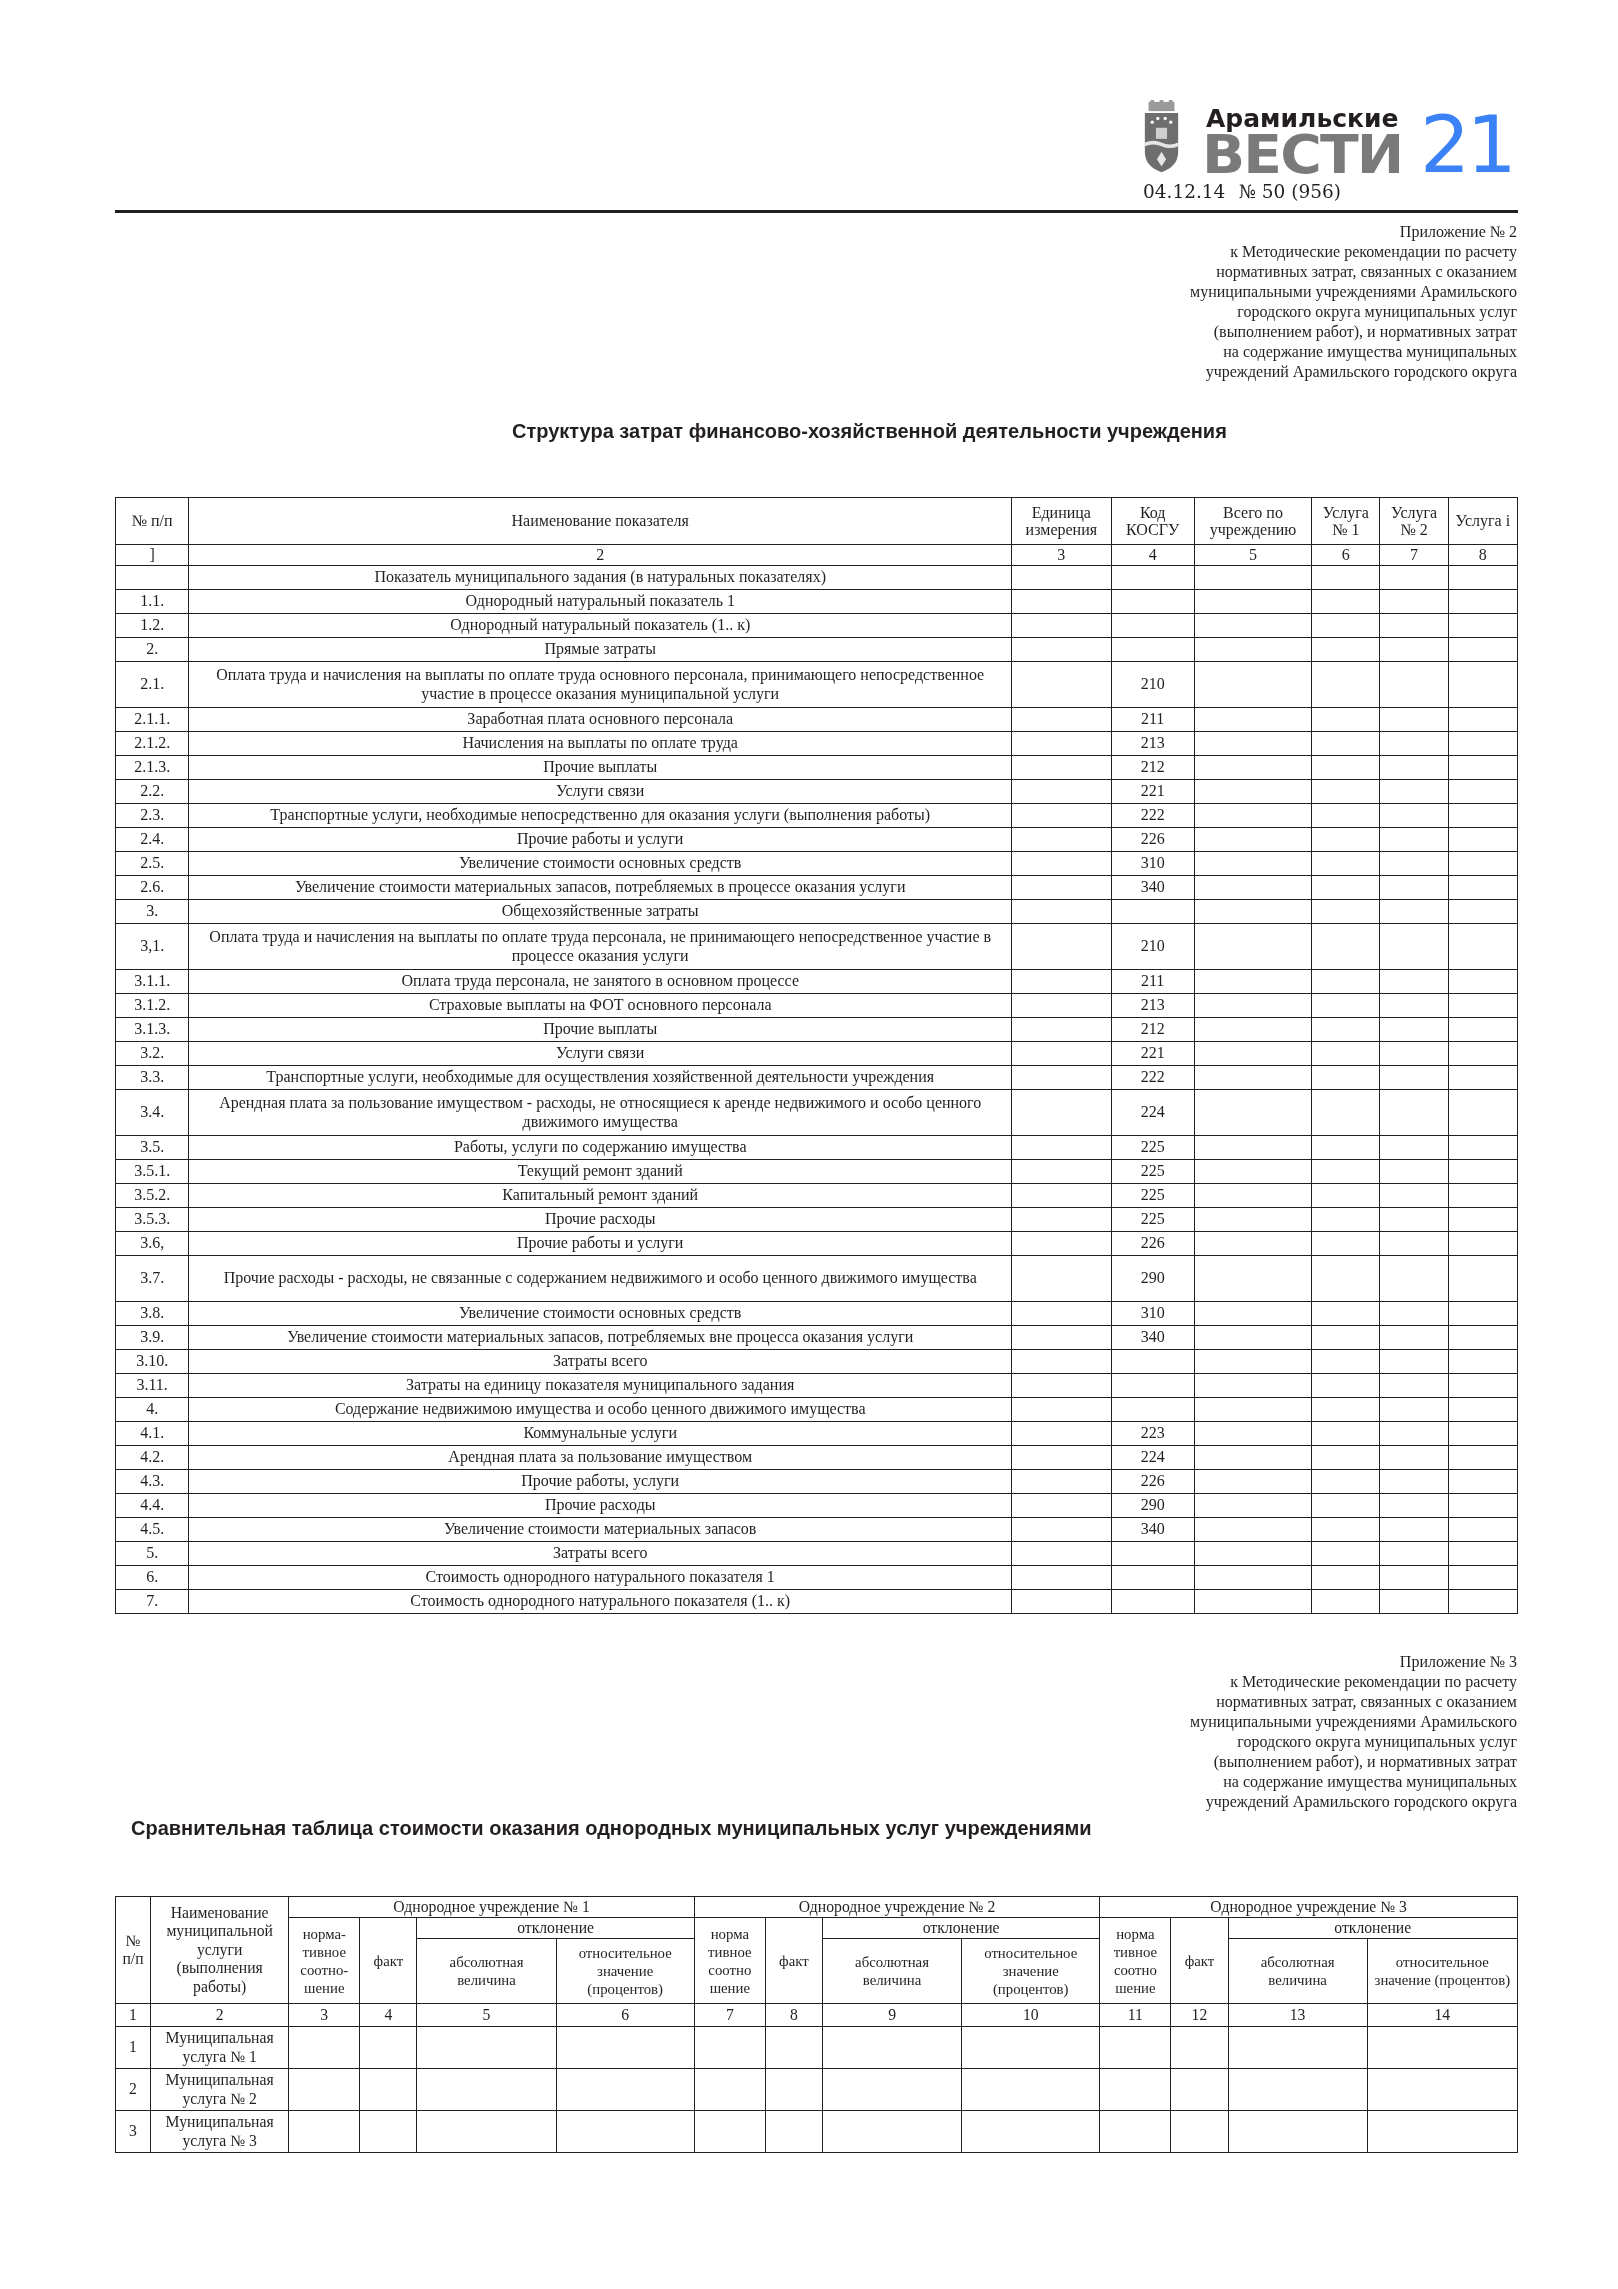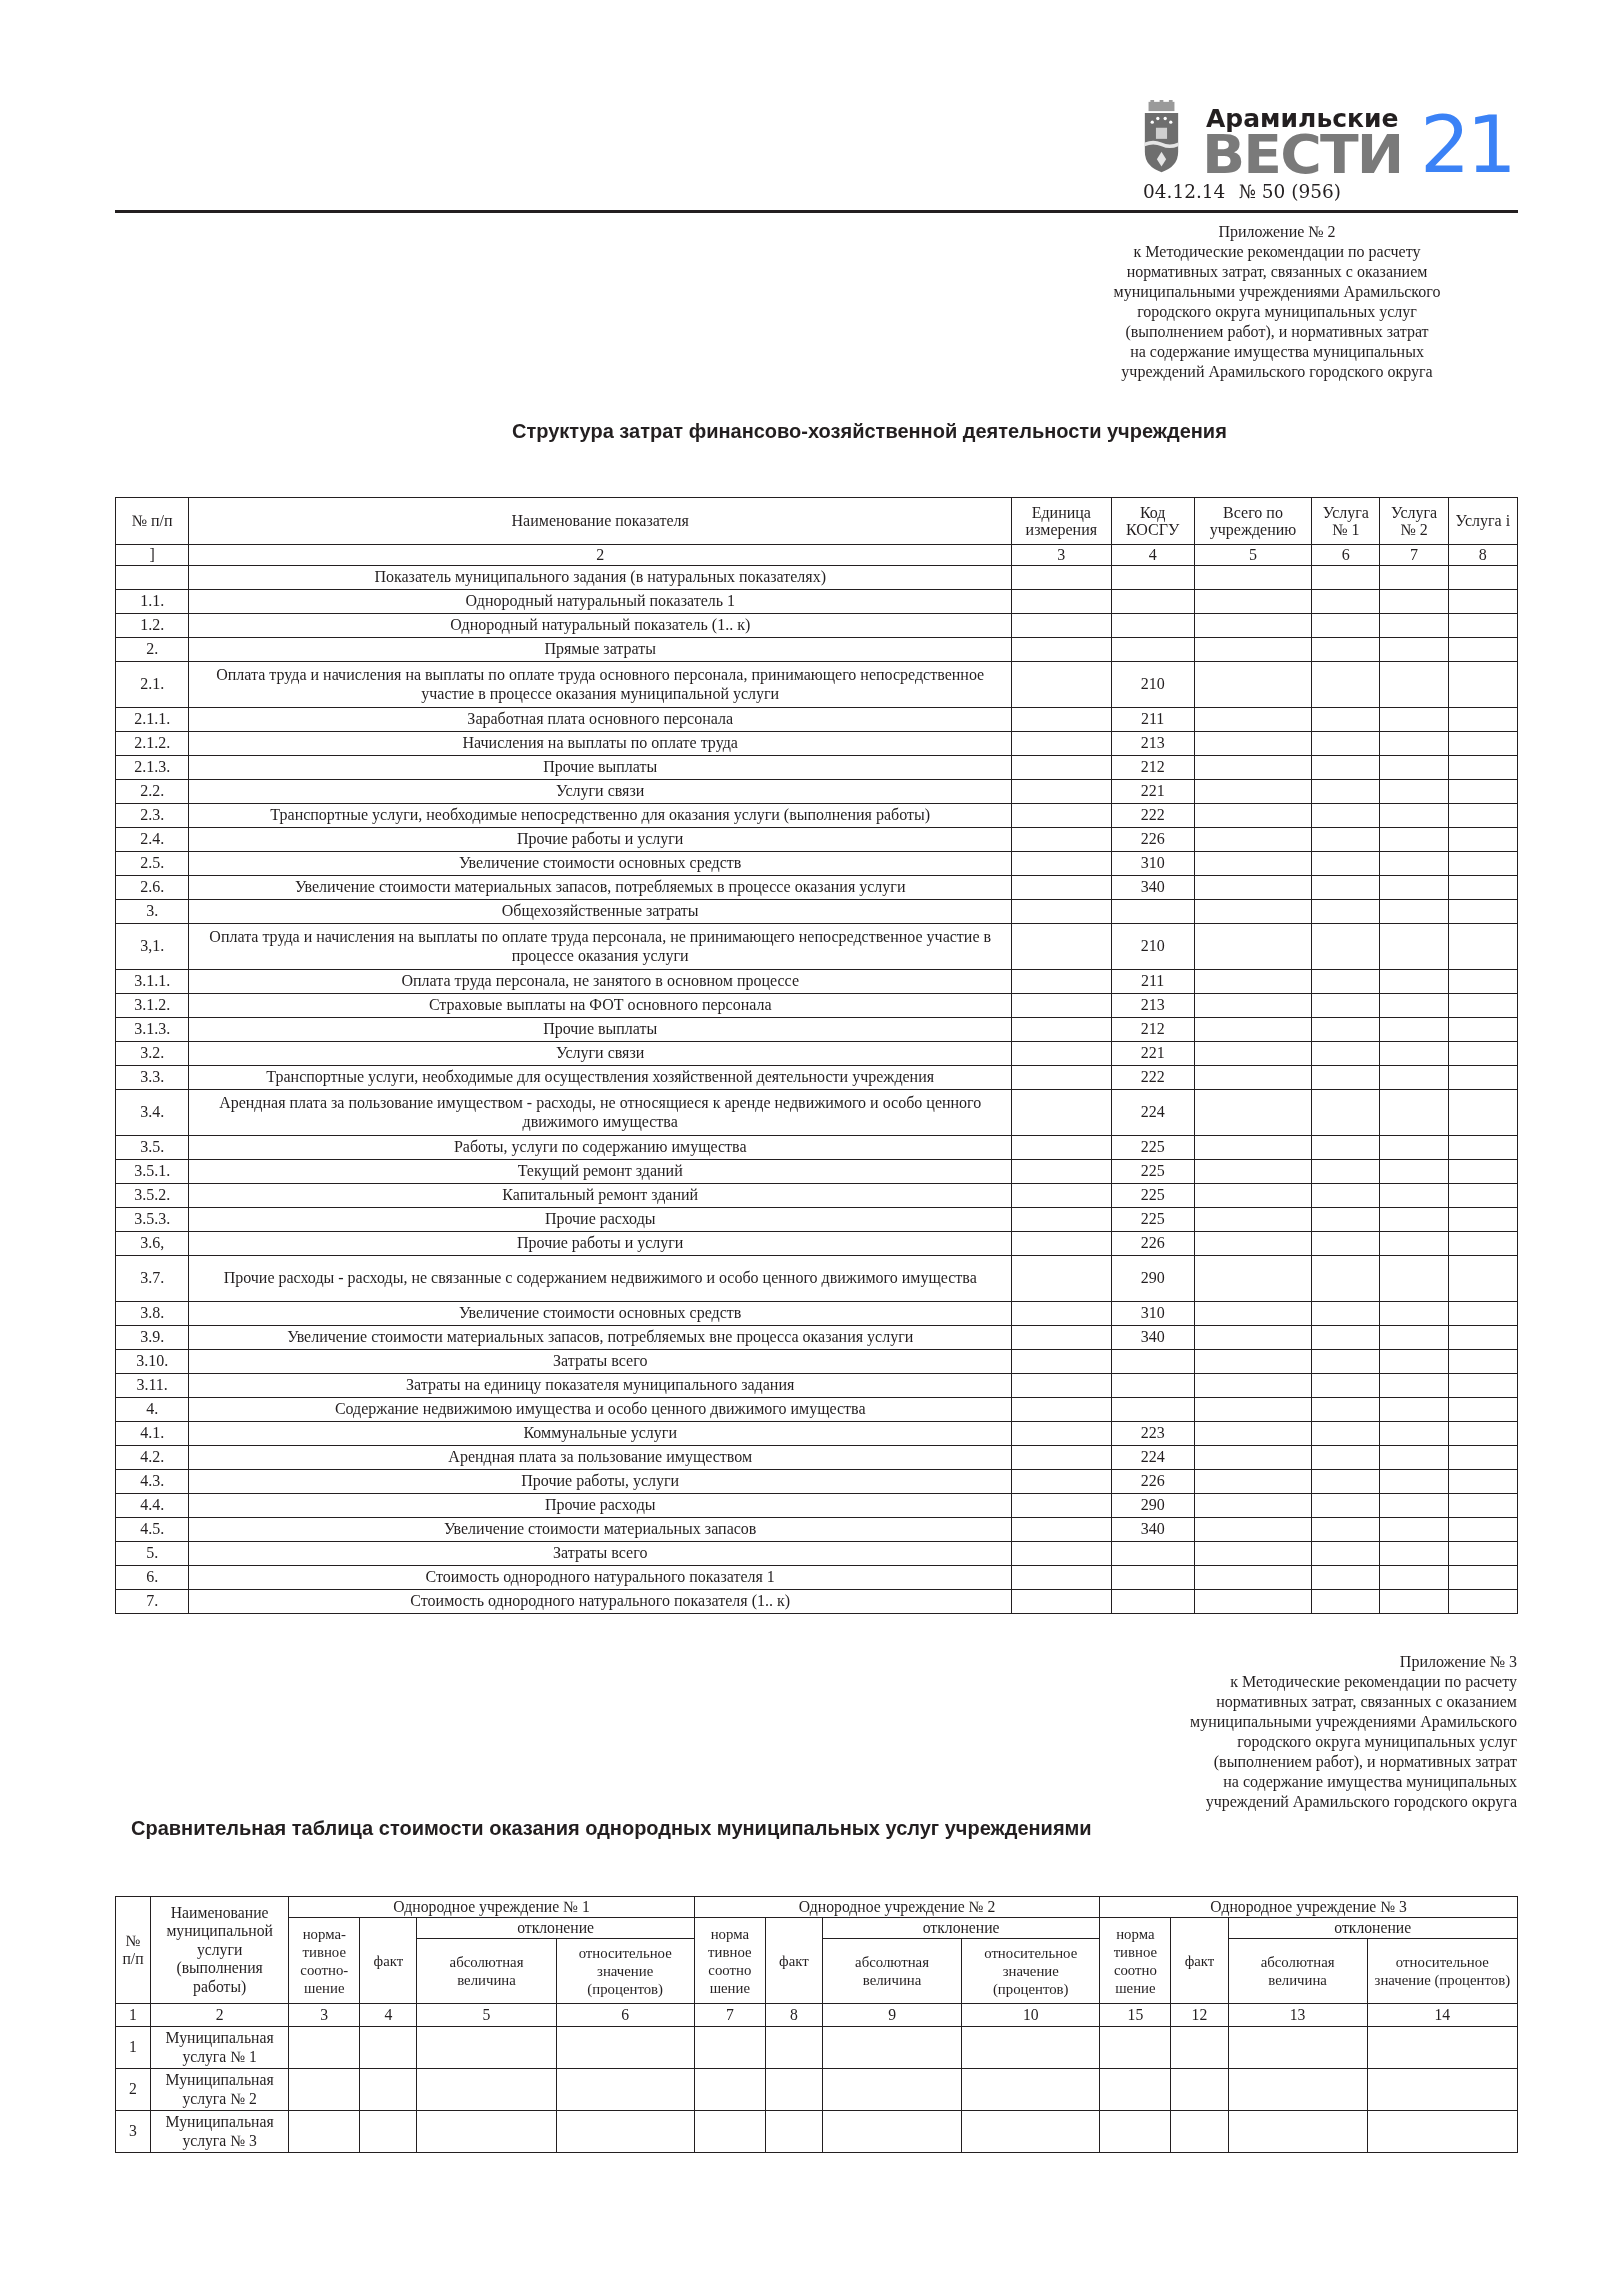--- a/index.html
+++ b/index.html
@@ -64,21 +64,21 @@
   </svg>
   <div class="brand-top">Арамильские</div>
   <div class="brand-main">ВЕСТИ</div>
   <div class="page-num">21</div>
   <div class="issue">
     <span>04.12.14</span><span>№ 50 (956)</span>
   </div>
 </div>
 <div class="head-rule"></div>
 
-<div class="annex" style="top:222px;text-align:center;">
+<div class="annex" style="top:222px;">
   <div>Приложение № 2</div>
   <div>к Методические рекомендации по расчету</div>
   <div>нормативных затрат, связанных с оказанием</div>
   <div>муниципальными учреждениями Арамильского</div>
   <div>городского округа муниципальных услуг</div>
   <div>(выполнением работ), и нормативных затрат</div>
   <div>на содержание имущества муниципальных</div>
   <div>учреждений Арамильского городского округа</div>
 </div>
 
@@ -580,21 +580,21 @@
         <td>1</td>
         <td>2</td>
         <td>3</td>
         <td>4</td>
         <td>5</td>
         <td>6</td>
         <td>7</td>
         <td>8</td>
         <td>9</td>
         <td>10</td>
-        <td>15</td>
+        <td>11</td>
         <td>12</td>
         <td>13</td>
         <td>14</td>
       </tr>
       <tr class="r">
         <td>1</td>
         <td>Муниципальная услуга № 1</td>
         <td></td>
         <td></td>
         <td></td>

